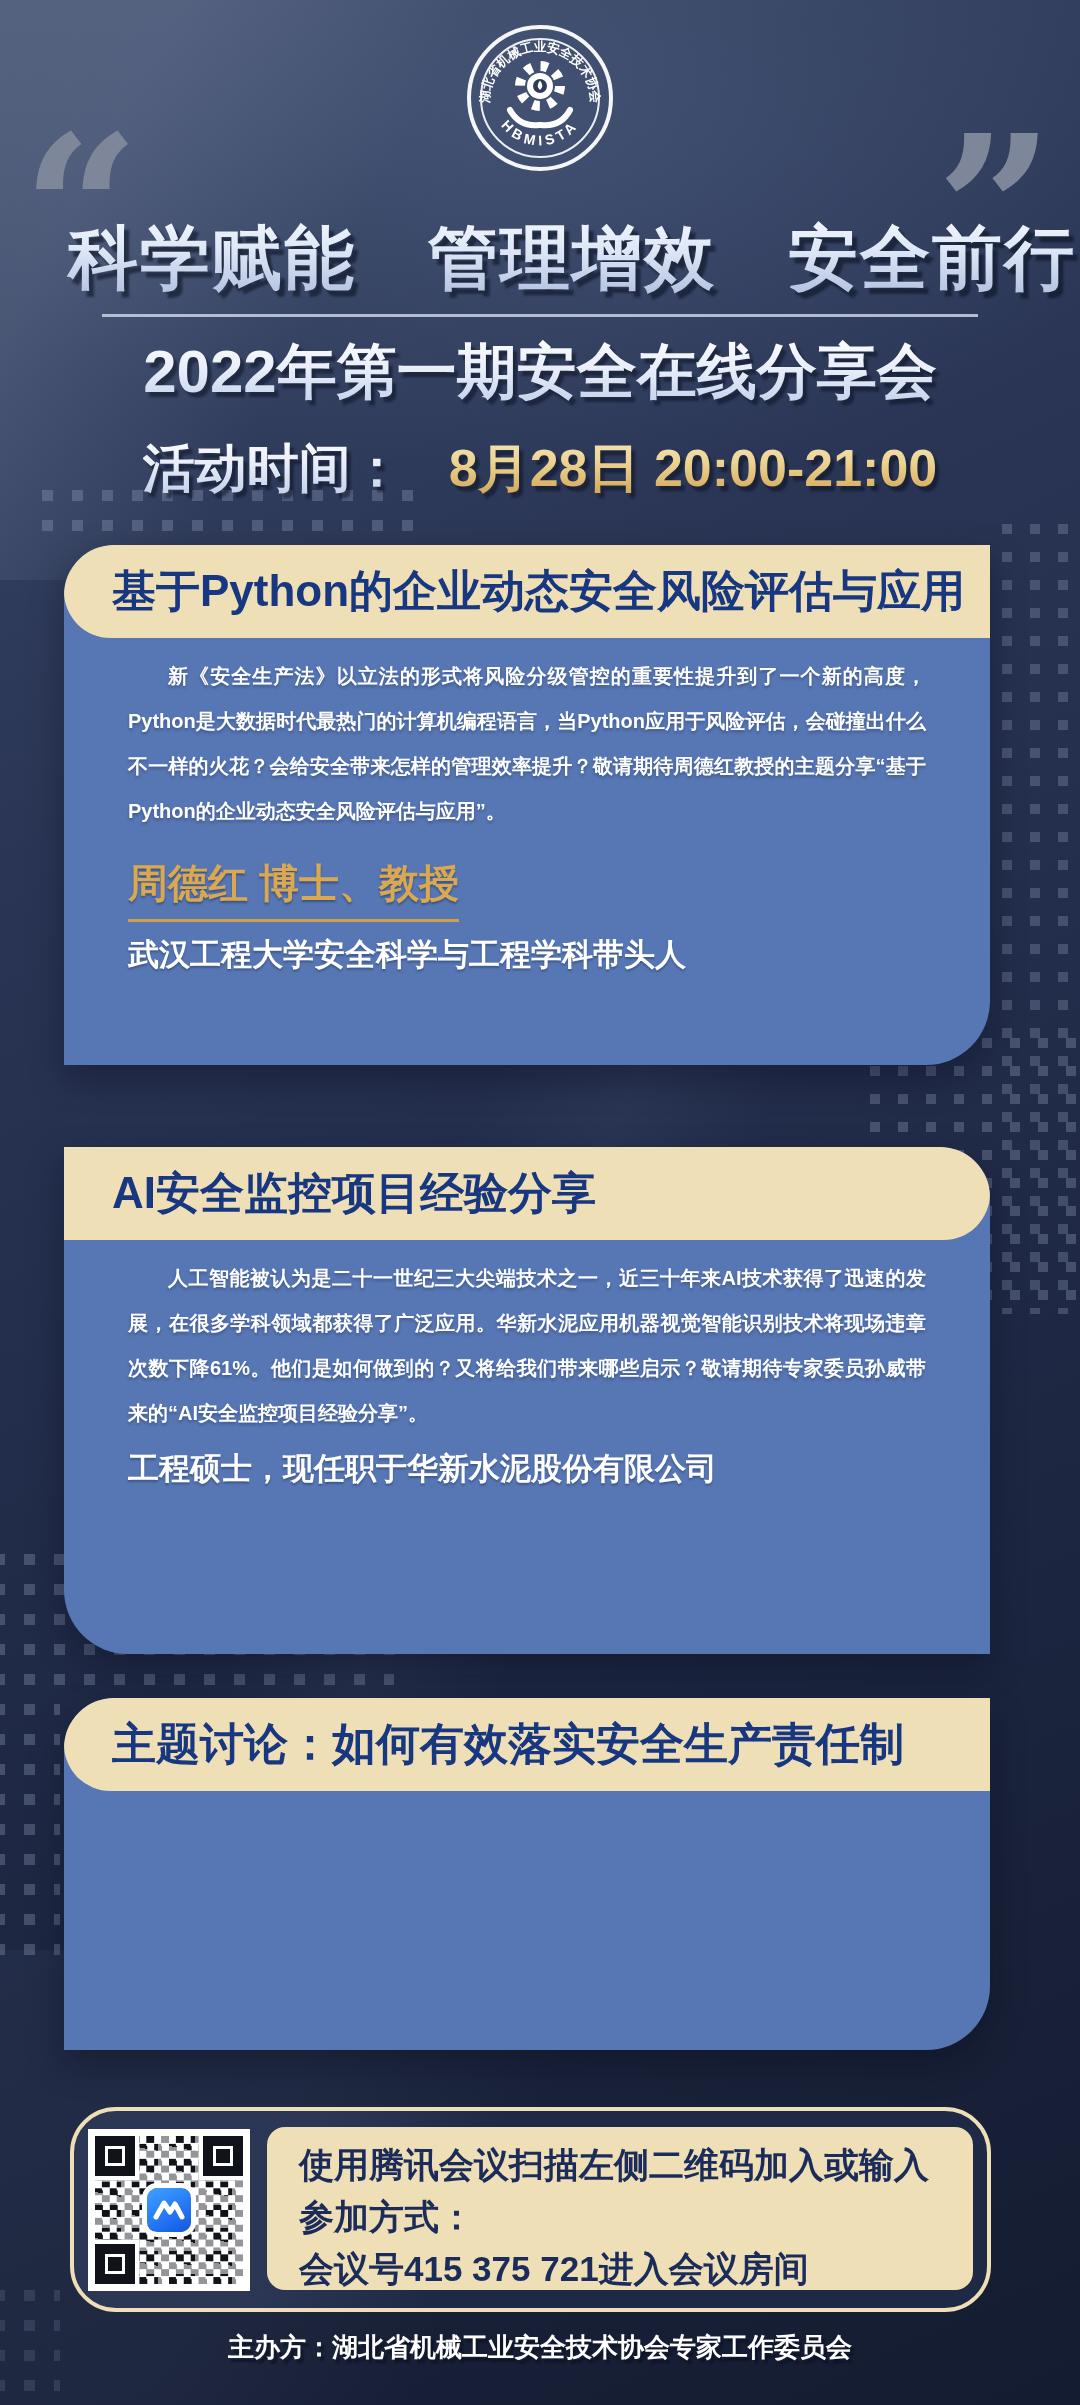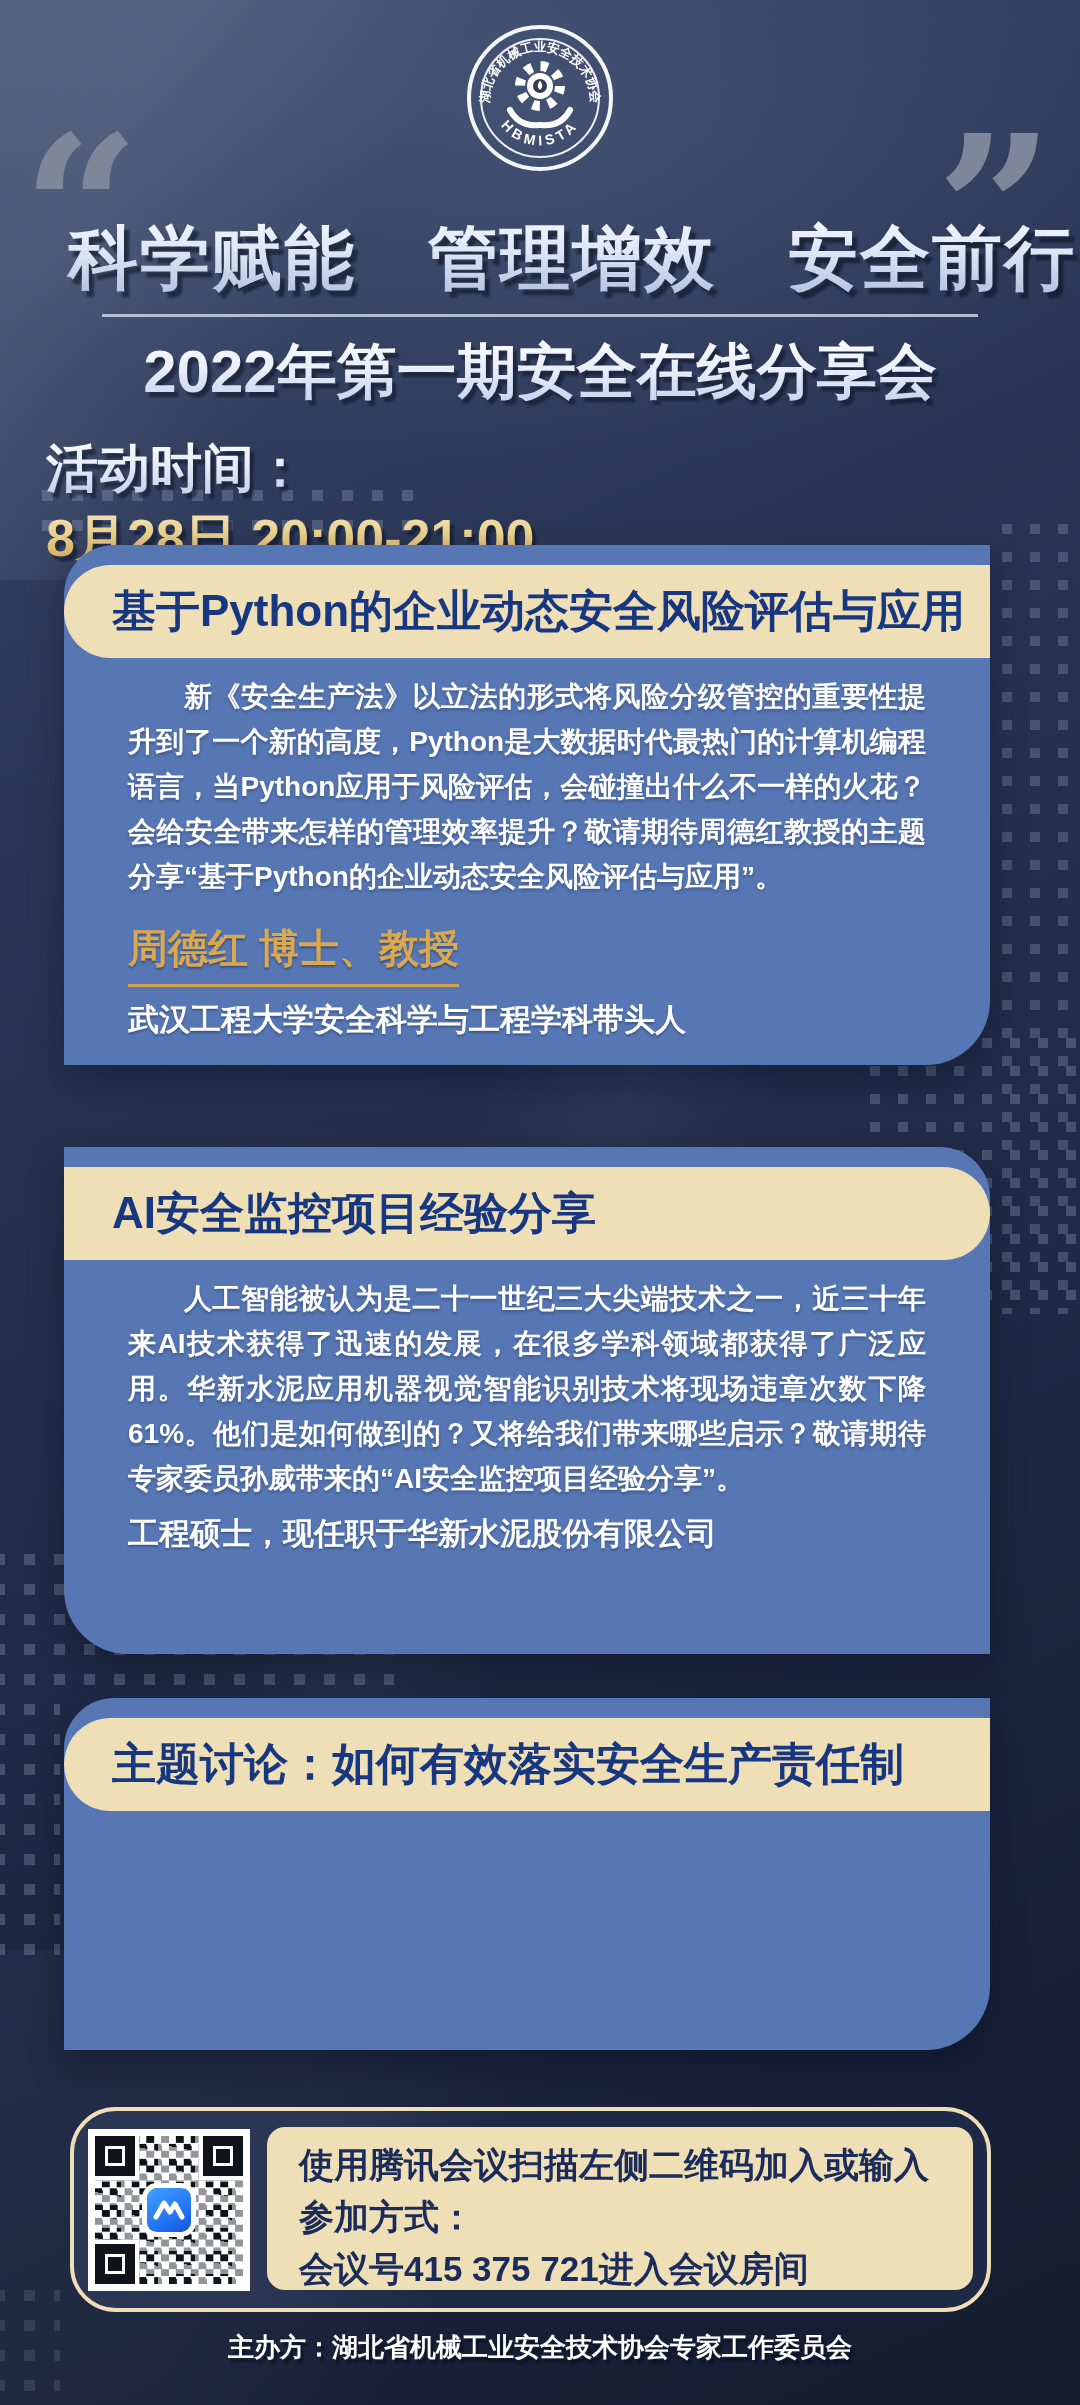--- a/index.html
+++ b/index.html
@@ -58,44 +58,44 @@
     background:rgba(203,212,228,.85); z-index:2; }
 
   .subtitle { position:absolute; top:332px; left:0; width:100%; text-align:center;
     font-size:60px; font-weight:700; z-index:2;
     background:linear-gradient(180deg, #ffffff 0%, #e9eef9 45%, #bccbe8 100%);
     -webkit-background-clip:text; background-clip:text; color:rgba(0,0,0,0);
     filter:drop-shadow(4px 5px 1px rgba(8,14,30,.5)); }
 
   .time-row { position:absolute; top:434px; left:0; width:100%; z-index:2;
     display:flex; justify-content:center; align-items:baseline;
-    font-size:52px; font-weight:700;flex-direction:column; }
+    font-size:52px; font-weight:700; }
   .time-label {
     background:linear-gradient(180deg, #ffffff 0%, #e6ecf8 45%, #b9c8e6 100%);
     -webkit-background-clip:text; background-clip:text; color:rgba(0,0,0,0);
     filter:drop-shadow(4px 5px 1px rgba(8,14,30,.5)); }
   .time-value { margin-left:46px;
     background:linear-gradient(180deg, #f6e6c0 0%, #ecd491 40%, #cc9a46 100%);
     -webkit-background-clip:text; background-clip:text; color:rgba(0,0,0,0);
     filter:drop-shadow(4px 5px 1px rgba(8,14,30,.5)); }
 
   
   .card { position:absolute; left:64px; width:926px; background:#5676b4;
     z-index:2; overflow:hidden; box-shadow:0 14px 34px rgba(5,10,24,.35); }
   .card-1 { top:545px;  height:520px; border-radius:50px 0 64px 0; }
   .card-2 { top:1147px; height:507px; border-radius:0 50px 0 64px; }
   .card-3 { top:1698px; height:352px; border-radius:50px 0 64px 0; }
 
   .card-pill { height:93px; background:#efdfb7; display:flex; align-items:center;
-    padding:0 36px 0 48px;margin-top:20px; }
+    padding:0 36px 0 48px; }
   .pill-left  { border-radius:50px 0 0 50px; }
   .pill-right { border-radius:0 50px 50px 0; }
   .card-pill h2 { font-size:44px; font-weight:700; color:#183781; white-space:nowrap; }
 
-  .desc { margin:16px 64px 0; font-size:28px; font-weight:700; line-height:45px;
+  .desc { margin:16px 64px 0; font-size:20px; font-weight:700; line-height:45px;
     text-indent:2em; color:#ffffff; text-shadow:0 2px 3px rgba(10,20,40,.30);
     text-align:justify; }
   .card-3 .desc { line-height:41px; margin-top:13px; }
 
   .speaker-row { margin:22px 64px 0; }
   .speaker-name { display:inline-block; font-size:40px; font-weight:700; color:#d9a851;
     padding-bottom:8px; border-bottom:3px solid #cf9f4e;
     text-shadow:0 2px 2px rgba(10,20,40,.35); }
   .speaker-title { margin:12px 64px 0; font-size:31px; font-weight:700; color:#fff;
     text-shadow:0 2px 2px rgba(10,20,40,.3); }

